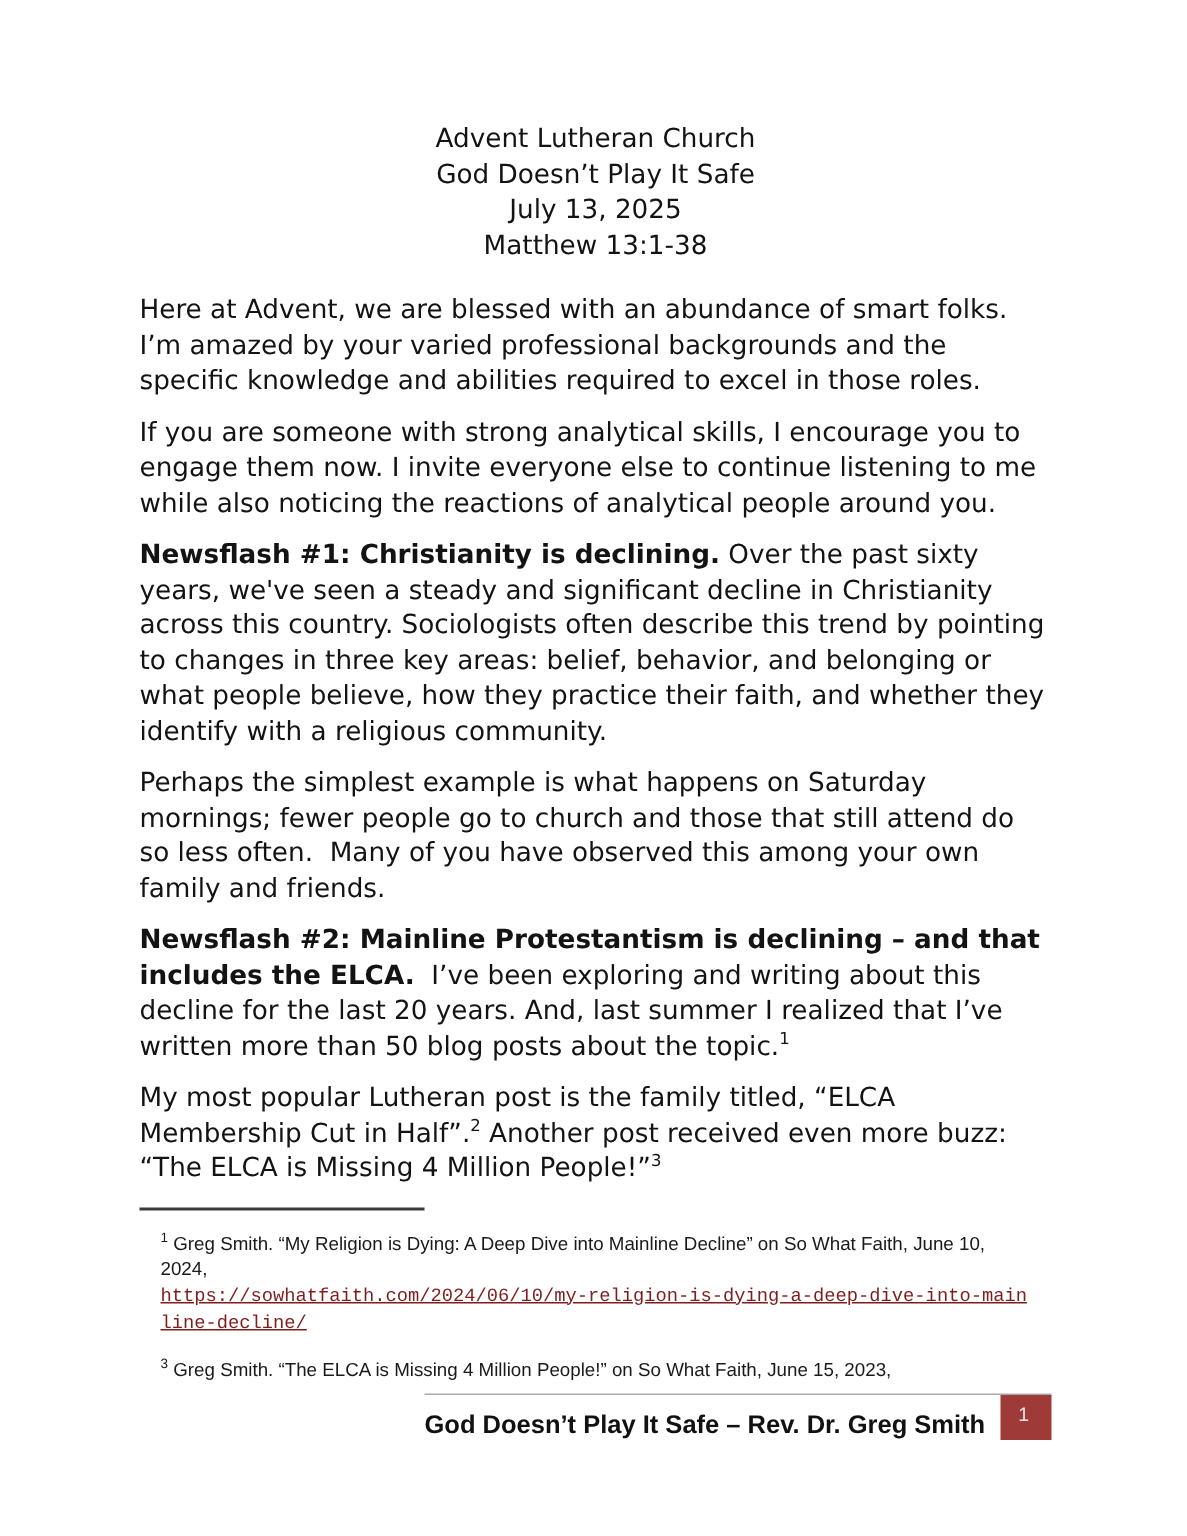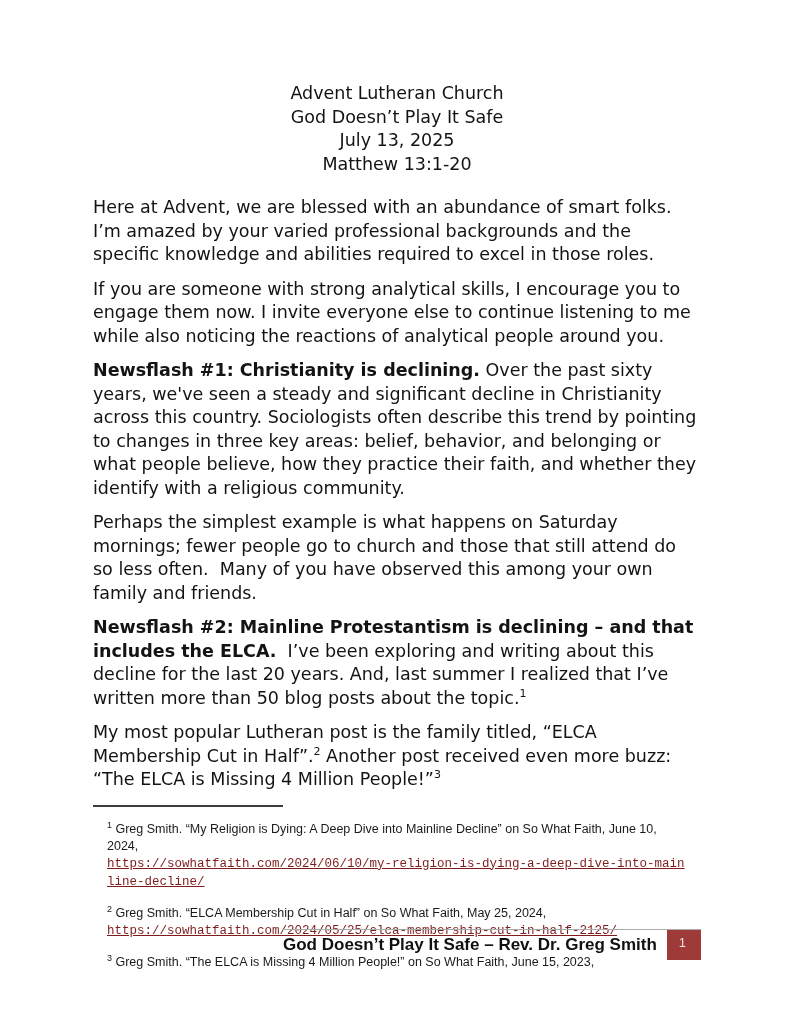--- a/index.html
+++ b/index.html
@@ -56,21 +56,21 @@
     cursor: pointer;
     word-break: break-all;
     font-family: Liberation Mono, monospace;
   }
   .footer {
     position: absolute;
     top: 929px;
     left: 283px;
     width: 418px;
     display: flex;
-    align-items: flex-start;
+    align-items: flex-end;
     border-top: 1px solid #ababab;
   }
   .footer-text {
     flex: 1;
     text-align: right;
     font-family: "Liberation Sans", sans-serif;
     font-weight: bold;
     font-size: 17px;
     line-height: 20px;
     color: #111;
@@ -90,40 +90,39 @@
 </head>
 <body>
 
 <div class="page">
   <div class="content">
 
     <div class="title-block">
       <div>Advent Lutheran Church</div>
       <div>God Doesn’t Play It Safe</div>
       <div>July 13, 2025</div>
-      <div>Matthew 13:1-20</div>
+      <div>Matthew 13:1-38</div>
     </div>
 
     <p class="body-para">Here at Advent, we are blessed with an abundance of smart folks. I’m amazed by your varied professional backgrounds and the specific knowledge and abilities required to excel in those roles.</p>
 
     <p class="body-para">If you are someone with strong analytical skills, I encourage you to engage them now. I invite everyone else to continue listening to me while also noticing the reactions of analytical people around you.</p>
 
     <p class="body-para"><b>Newsflash #1: Christianity is declining.</b><span> Over the past sixty years, we've seen a steady and significant decline in Christianity across this country. Sociologists often describe this trend by pointing to changes in three key areas: belief, behavior, and belonging or what people believe, how they practice their faith, and whether they identify with a religious community.</span></p>
 
     <p class="body-para">Perhaps the simplest example is what happens on Saturday mornings; fewer people go to church and those that still attend do so less often.  Many of you have observed this among your own family and friends.</p>
 
     <p class="body-para"><b>Newsflash #2: Mainline Protestantism is declining – and that includes the ELCA.</b><span>  I’ve been exploring and writing about this decline for the last 20 years. And, last summer I realized that I’ve written more than 50 blog posts about the topic.</span><sup class="fnref">1</sup></p>
 
     <p class="body-para"><span>My most popular Lutheran post is the family titled, “ELCA Membership Cut in Half”.</span><sup class="fnref">2</sup><span> Another post received even more buzz: “The ELCA is Missing 4 Million People!”</span><sup class="fnref">3</sup></p>
 
     <div class="fn-sep"></div>
 
     <div class="footnotes">
       <p class="fn"><sup class="fnmark">1</sup><span> Greg Smith. “My Religion is Dying: A Deep Dive into Mainline Decline” on So What Faith, June 10, 2024,</span><br><a class="link">https://sowhatfaith.com/2024/06/10/my-religion-is-dying-a-deep-dive-into-mainline-decline/</a></p>
-      <p class="fn"><sup class="fnmark">2</sup><span> Greg Smith. “ELCA Membership Cut in Half” on So What Faith, May 25, 2024,</span><br><a class="link">https://sowhatfaith.com/2024/05/25/elca-membership-cut-in-half-2125/</a></p>
       <p class="fn"><sup class="fnmark">3</sup><span> Greg Smith. “The ELCA is Missing 4 Million People!” on So What Faith, June 15, 2023,</span><br></p>
     </div>
 
   </div>
 
   <div class="footer">
     <div class="footer-text">God Doesn’t Play It Safe – Rev. Dr. Greg Smith</div>
     <div class="page-number-box"><span>1</span></div>
   </div>
 </div>

